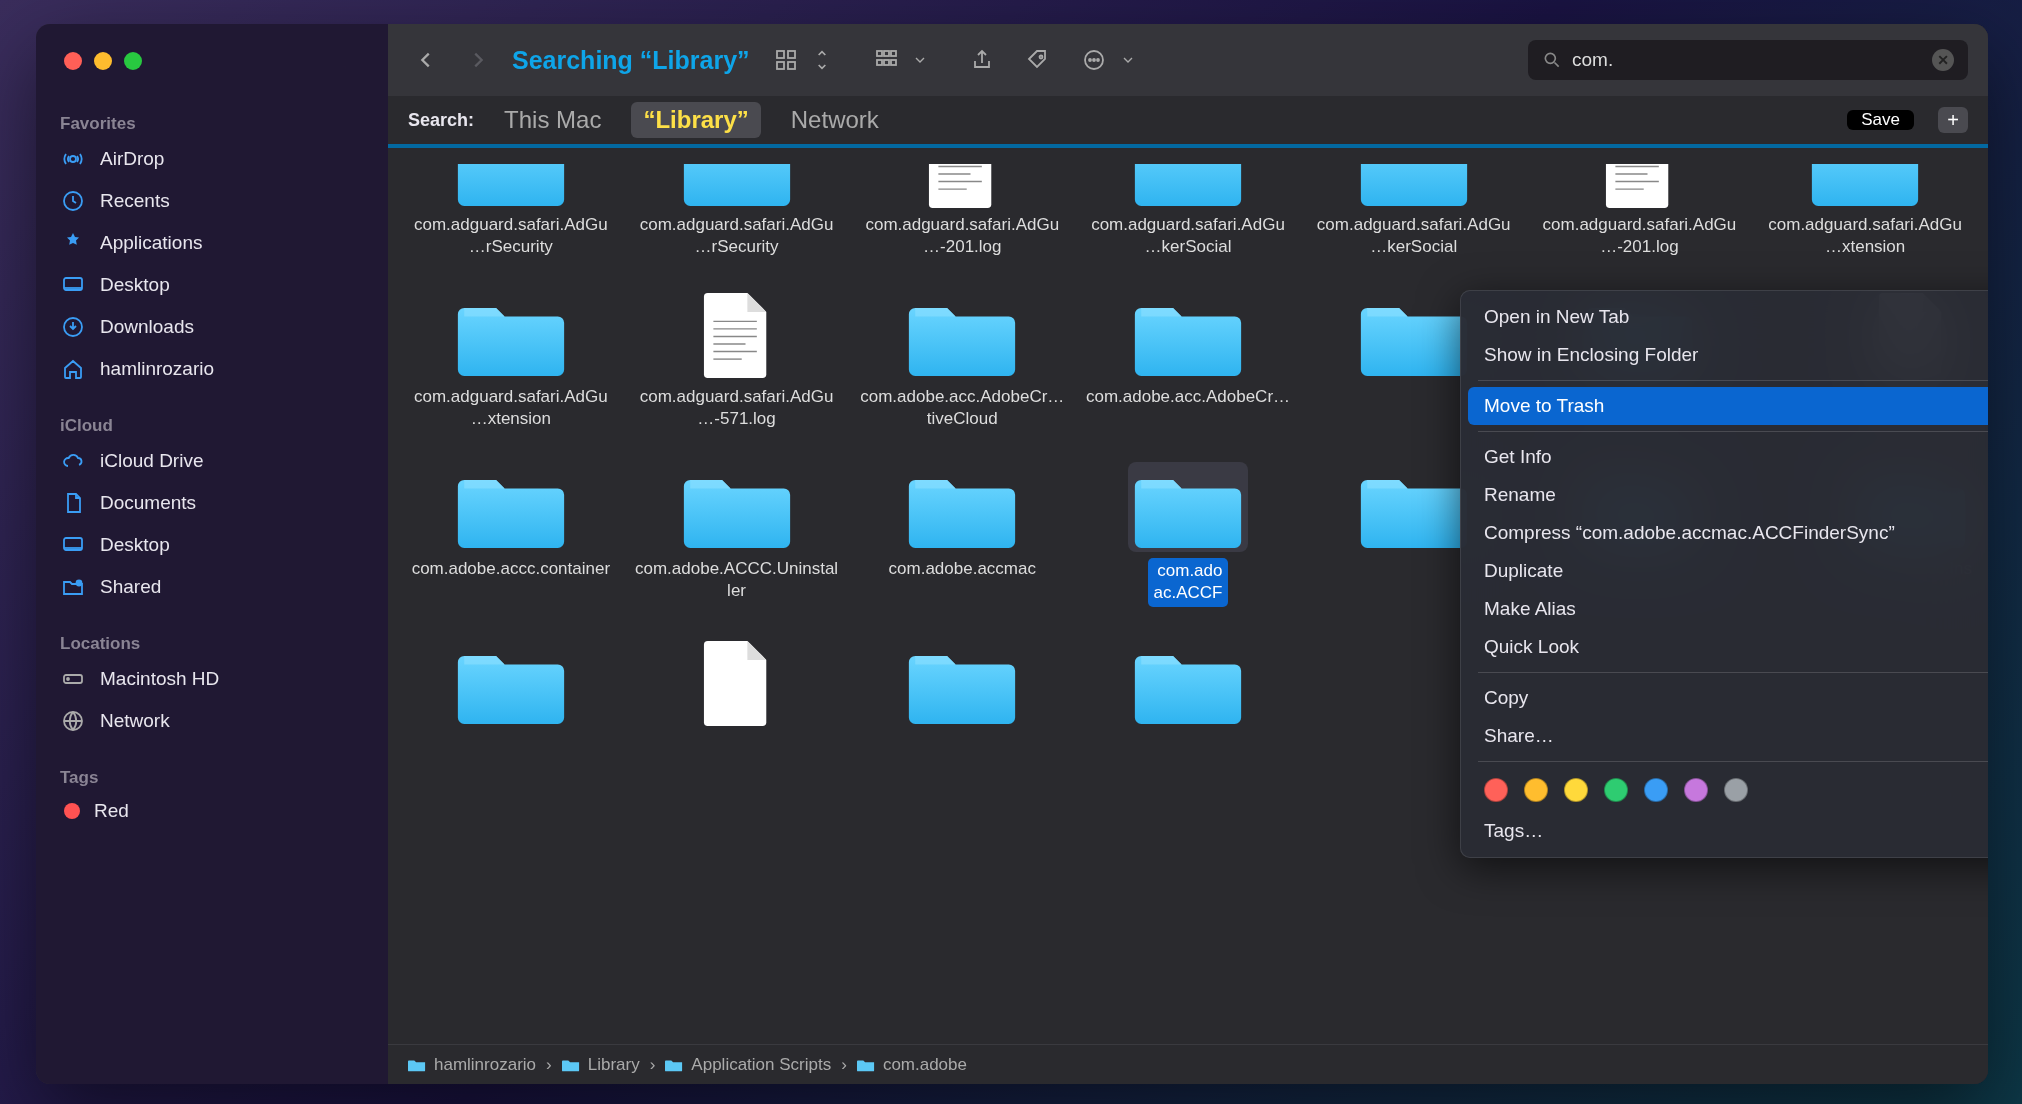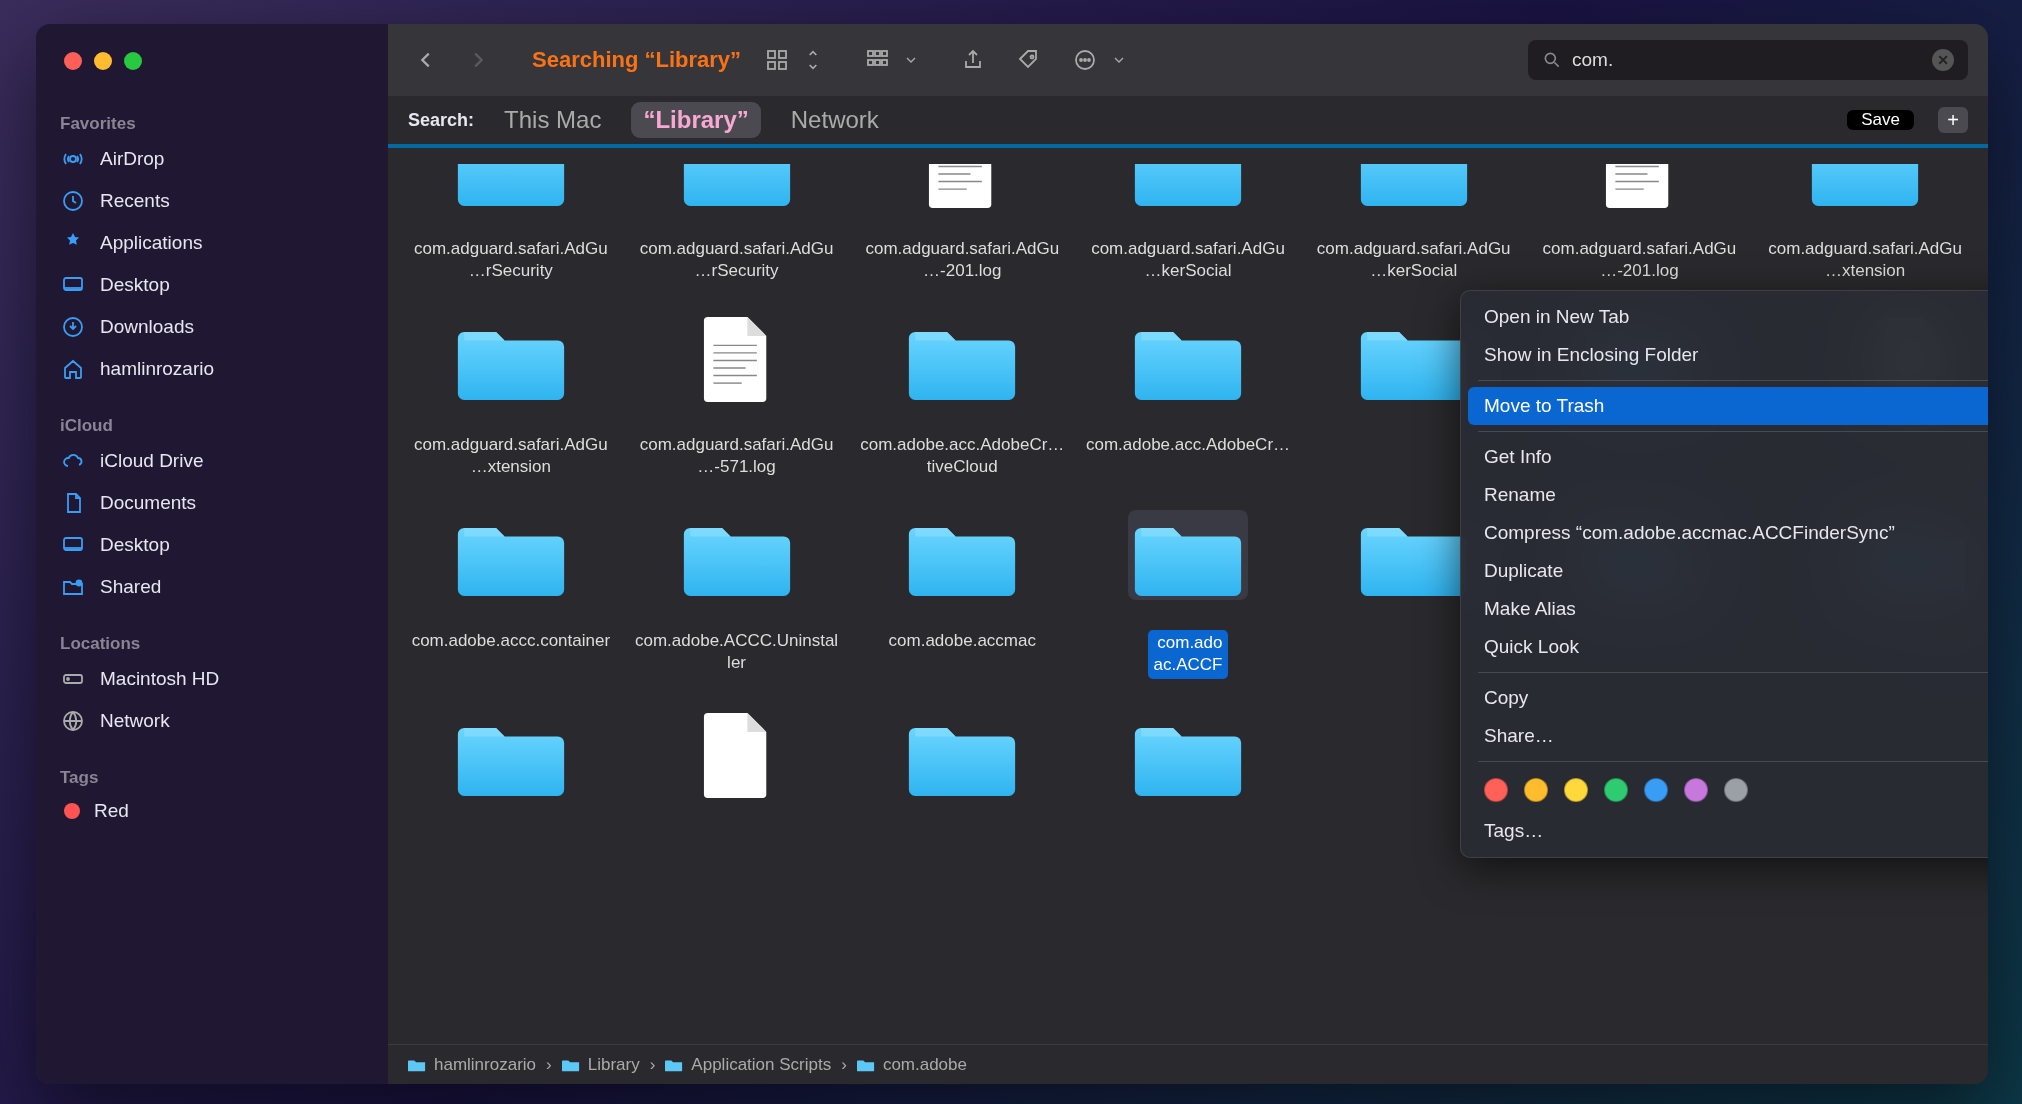--- a/index.html
+++ b/index.html
@@ -14,38 +14,38 @@
 .section-label { color: #8a8494; font-size: 17px; font-weight: 600; padding: 8px 24px 4px; }
 .side-item { display: flex; align-items: center; gap: 14px; padding: 8px 24px; color: #e8e6ee; font-size: 19px; cursor: default; }
 .side-icon { width: 26px; height: 26px; display: flex; align-items: center; justify-content: center; color: #3a9df5; }
 .side-icon svg { width: 24px; height: 24px; }
 .tag-dot { width: 16px; height: 16px; border-radius: 50%; margin-left: 4px; }
 .main { flex: 1; background: #2a2a2e; display: flex; flex-direction: column; position: relative; }
 .toolbar { height: 72px; display: flex; align-items: center; padding: 0 20px; gap: 16px; background: #35353a; }
 .nav-btn { width: 36px; height: 36px; display: flex; align-items: center; justify-content: center; color: #aaa; }
 .nav-btn.disabled { color: #5a5a60; }
 .nav-btn svg { width: 22px; height: 22px; }
-.title { color: #f97316; font-size: 22px; font-weight: 600; margin-left: 20px; margin-right: auto; }
+.title { color: #0ea5e9; font-size: 25px; font-weight: 600; margin-left: 0; margin-right: auto; }
 .tool-btn { width: 40px; height: 40px; display: flex; align-items: center; justify-content: center; color: #aaa; }
 .tool-group { display: flex; align-items: center; gap: 6px; margin-right: 18px; }
 .tool-btn svg { width: 24px; height: 24px; }
 .search { position: relative; width: 440px; height: 40px; background: #1f1d22; border-radius: 8px; display: flex; align-items: center; padding: 0 14px; }
 .search svg { width: 20px; height: 20px; color: #888; }
 .search input { flex: 1; background: none; border: none; outline: none; color: #ddd; font-size: 19px; margin-left: 10px; }
 .search .clear { width: 22px; height: 22px; border-radius: 50%; background: #555; color: #222; display: flex; align-items: center; justify-content: center; font-size: 14px; font-weight: bold; }
 .scopebar { height: 52px; background: #2a2a2e; display: flex; align-items: center; padding: 0 20px; gap: 18px; border-bottom: 4px solid #0369a1; }
 .scope-label { color: #e8e6ee; font-size: 18px; font-weight: 600; }
 .scope-opt { color: #aaa; font-size: 24px; padding: 4px 12px; border-radius: 6px; }
-.scope-opt.active { background: #4a4a50; color: #f9a8d4; font-weight: 600; border-radius: 9px; }
+.scope-opt.active { background: #4a4a50; color: #fde047; font-weight: 600; }
 .scope-spacer { flex: 1; }
 .save-btn { background: #000000; color: #fff; padding: 0 14px; border-radius: 6px; font-size: 17px; }
 .plus-btn { background: #4a4a50; color: #fff; width: 30px; height: 26px; border-radius: 6px; display: flex; align-items: center; justify-content: center; font-size: 20px; margin-left: 6px; }
 .grid { flex: 1; overflow: auto; padding: 10px 10px; background: #2a2a2e; }
 .grid-inner { display: grid; grid-template-columns: repeat(7, 1fr); gap: 20px 0; }
-.item { display: flex; flex-direction: column; align-items: center; text-align: center; padding: 6px; gap: 24px; }
+.item { display: flex; flex-direction: column; align-items: center; text-align: center; padding: 6px; }
 .item-icon { width: 120px; height: 90px; display: flex; align-items: center; justify-content: center; margin-bottom: 6px; }
 .item-label { color: #ddd; font-size: 17px; line-height: 1.3; max-width: 205px; word-break: break-word; }
 .item.selected .item-icon { background: #3a3a44; border-radius: 8px; }
 .item.selected .item-label { background: #0a66d0; color: #fff; border-radius: 5px; padding: 2px 6px; text-align: right; }
 .folder-svg { width: 110px; height: 85px; }
 .doc-svg { width: 70px; height: 85px; }
 .pathbar { height: 40px; background: #2a2a2e; border-top: 1px solid #3a3a3f; display: flex; align-items: center; padding: 0 20px; gap: 10px; color: #aaa; font-size: 17px; }
 .pathbar svg { width: 18px; height: 18px; }
 .crumb { display: flex; align-items: center; gap: 8px; }
 .ctx-menu { position: absolute; left: 1072px; top: 266px; width: 640px; background: rgba(42,44,52,0.96); backdrop-filter: blur(30px); border-radius: 10px; padding: 8px; box-shadow: 0 10px 40px rgba(0,0,0,0.6), inset 0 0 0 1px rgba(255,255,255,0.1); z-index: 100; }

